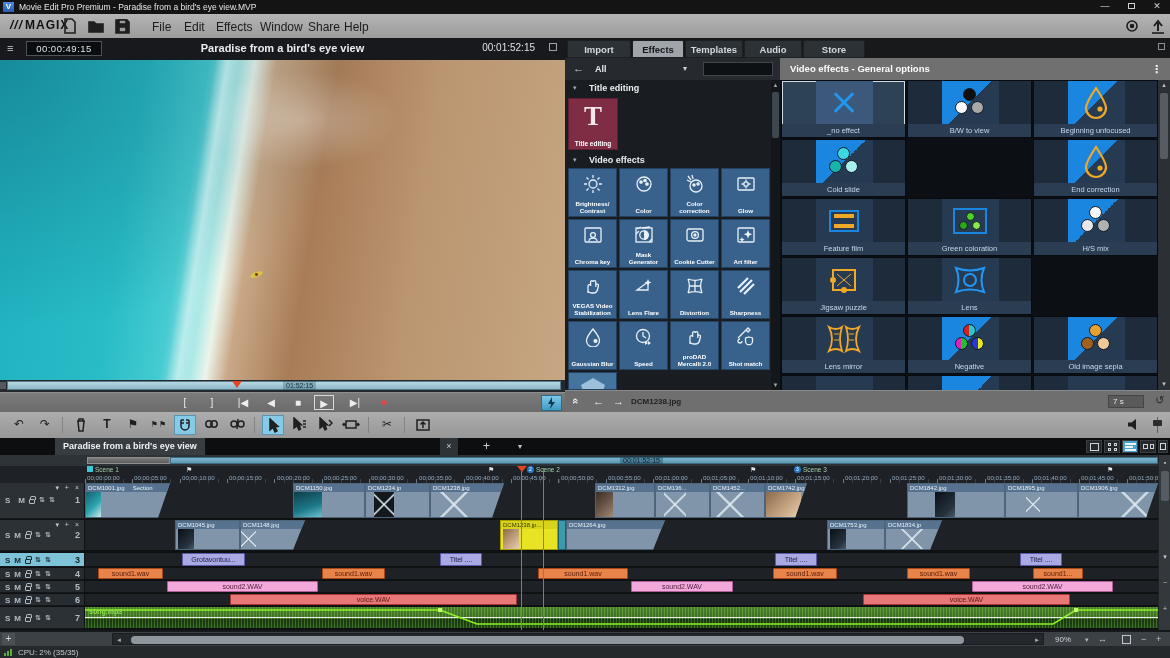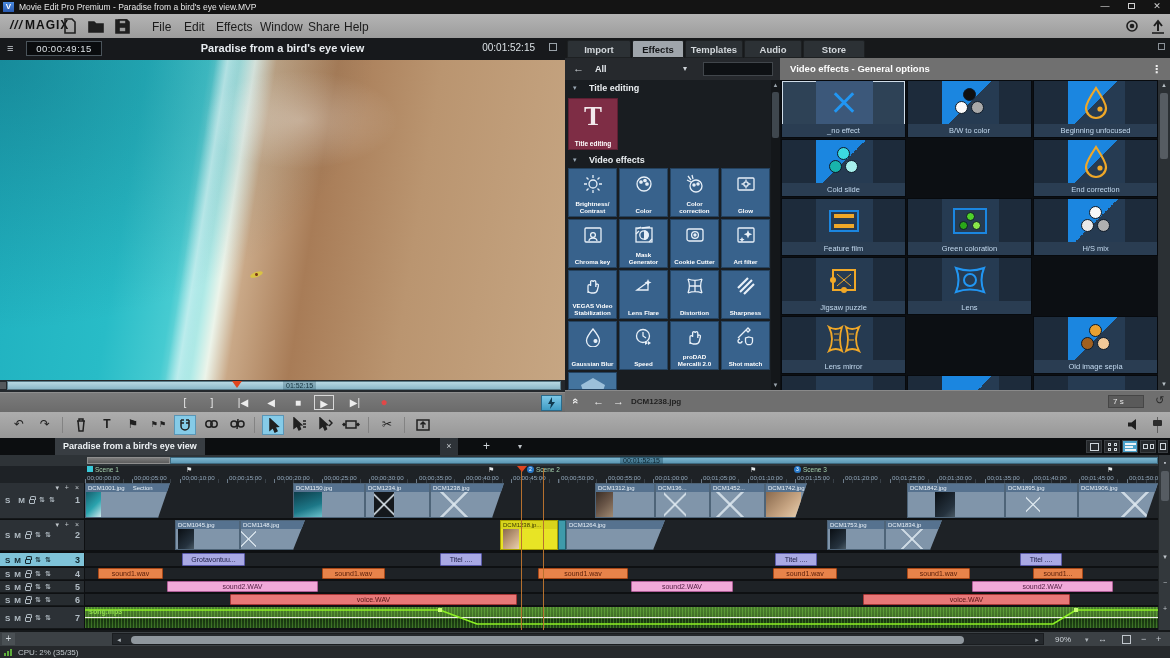--- a/index.html
+++ b/index.html
@@ -491,21 +491,21 @@
         </div>
       <div class="gt diag" style="left:127px;top:0">
           <div class="band"></div>
           <div class="icw">
             <div class="dots">
               <i class="d d1" style="background:#101010"></i>
               <i class="d d2" style="background:#fafafa"></i>
               <i class="d d3" style="background:#a8a8a8"></i>
             </div>
           </div>
-          <div class="lab">B/W to color</div>
+          <div class="lab">B/W to view</div>
         </div>
       <div class="gt diag" style="left:253px;top:0">
           <div class="band"></div>
           <div class="icw">
             <svg width="30" height="34">
               <path d="M15,2 C15,2 5,17 5,22 a10,10 0 0 0 20,0 C25,17 15,2 15,2 z" stroke="#f0a828" stroke-width="2.2"></path>
               <circle cx="19" cy="23" r="2.6" fill="#f0a828"></circle>
             </svg>
           </div>
           <div class="lab">Beginning unfocused</div>
@@ -591,20 +591,31 @@
 
       <div class="gt" style="left:1px;top:236px">
           <div class="band"></div>
           <div class="icw">
             <svg width="36" height="30">
               <path d="M3,3 Q9,15 3,27 Q10,23 16,27 Q12,15 16,3 Q10,7 3,3 z M33,3 Q27,15 33,27 Q26,23 20,27 Q24,15 20,3 Q26,7 33,3 z" stroke="#f0a828" stroke-width="1.8"></path>
               <path d="M8,10 h5 M8,16 h5 M23,10 h5 M23,16 h5" stroke="#f0a828"></path>
             </svg>
           </div>
           <div class="lab">Lens mirror</div>
+        </div>
+      <div class="gt diag" style="left:127px;top:236px">
+          <div class="band"></div>
+          <div class="icw">
+            <div class="dots">
+              <i class="d d1" style="background:linear-gradient(90deg,#d82020 50%,#28c8c8 50%)"></i>
+              <i class="d d2" style="background:linear-gradient(90deg,#e020c0 50%,#20c030 50%)"></i>
+              <i class="d d3" style="background:linear-gradient(90deg,#2838d0 50%,#e8e820 50%)"></i>
+            </div>
+          </div>
+          <div class="lab">Negative</div>
         </div>
       <div class="gt diag" style="left:253px;top:236px">
           <div class="band"></div>
           <div class="icw">
             <div class="dots">
               <i class="d d1" style="background:#e8a030"></i>
               <i class="d d2" style="background:#a06020"></i>
               <i class="d d3" style="background:#f0c898"></i>
             </div>
           </div>

